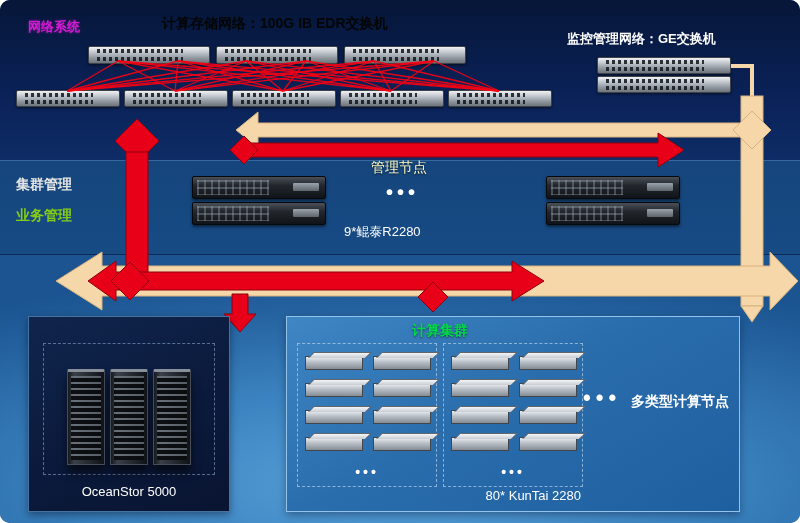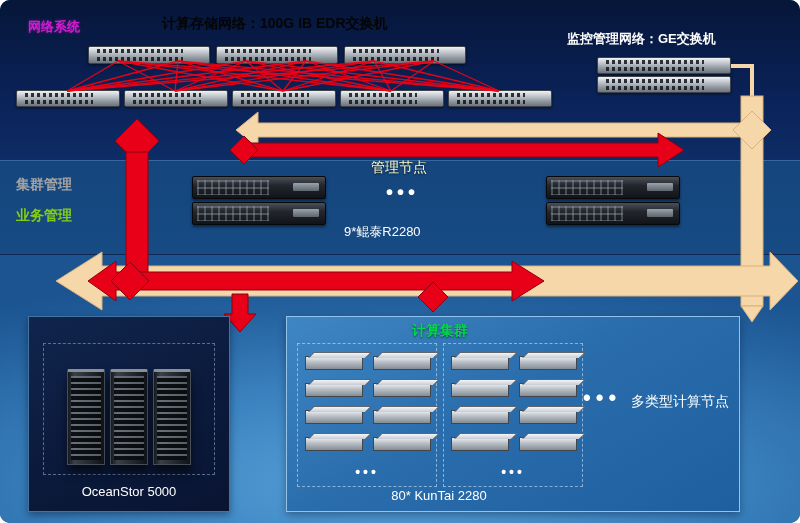--- a/index.html
+++ b/index.html
@@ -13,21 +13,21 @@
              background:linear-gradient(180deg,#15457c 0%, #174b84 100%);
              box-shadow: inset 0 1px 0 rgba(120,170,220,.35), inset 0 -1px 0 rgba(0,0,30,.45); }
   .sec-bottom { position:absolute; left:0; top:255px; width:100%; height:268px;
              background:radial-gradient(ellipse 90% 80% at 50% 85%, #56a0d8 0%, #3a82bf 45%, #225f9c 85%, #1b5490 100%); }
 
   
   .t { position:absolute; white-space:nowrap; }
   .lbl-system { left:28px; top:18px; font-size:13px; font-weight:bold; color:#d21bd2; text-shadow:0 0 3px rgba(210,27,210,.55); }
   .lbl-storage-net { left:162px; top:15px; font-size:14px; font-weight:bold; color:#050505; }
   .lbl-mgmt-net { left:567px; top:30px; font-size:13px; font-weight:bold; color:#ffffff; }
-  .lbl-cluster { left:16px; top:176px; color:#a3a3a3; font-size:14px; font-weight:bold; }
+  .lbl-cluster { left:16px; top:176px; color:#e5e5e5; font-size:14px; font-weight:bold; }
   .lbl-biz { left:16px; top:207px; color:#84cc16; font-size:14px; font-weight:bold; }
   .lbl-mgmt-title { left:371px; top:159px; color:#fef9c3; font-size:14px; font-weight:normal; text-shadow:0 1px 2px rgba(0,0,0,.6); }
   .mid-ellipsis { left:386px; top:181px; color:#ffffff; font-size:20px; font-weight:bold; letter-spacing:4px; }
   .lbl-mgmt-model { left:344px; top:223px; color:#ffffff; font-size:13px; }
 
   
   .switch { position:absolute; background:linear-gradient(180deg,#f0f2f4 0%,#c7ccd2 30%,#8f969e 70%,#6d747c 100%);
             border:1px solid #3c4248; border-radius:2px; box-shadow:0 1px 3px rgba(0,0,0,.55); }
   .switch::before, .switch::after { content:''; position:absolute; left:8px; right:26px; height:4px;
             background:repeating-linear-gradient(90deg, rgba(15,20,26,.85) 0 3px, rgba(15,20,26,0) 3px 6px); }
@@ -79,22 +79,22 @@
             justify-content:center; padding-top:12px; }
   .c-server { position:relative; width:56px; height:12px;
             background:linear-gradient(180deg,#eceff2 0%, #bcc2c9 40%, #858c94 100%);
             border:1px solid #41464c; }
   .c-server::before { content:''; position:absolute; left:2px; right:-4px; top:-5px; height:5px;
             background:linear-gradient(180deg,#f4f6f8,#c6ccd2); border:1px solid #60666d; border-bottom:none;
             transform:skewX(-45deg); transform-origin:bottom left; }
   .grp-ellipsis { margin-top:auto; padding-bottom:6px; text-align:center;
             color:#ffffff; font-weight:bold; font-size:14px; letter-spacing:3px; }
   .side-ellipsis { position:absolute; left:296px; top:68px; color:#ffffff; font-weight:bold; font-size:22px; letter-spacing:5px; }
-  .side-label { position:absolute; left:344px; top:76px; color:#ffffff; font-size:14px; }
-  .compute-model { position:absolute; left:10px; bottom:8px; width:284px; text-align:center; color:#ffffff; font-size:13px; }
+  .side-label { position:absolute; left:344px; top:76px; color:#ffffff; font-size:14px;font-weight:bold; }
+  .compute-model { position:absolute; left:10px; bottom:8px; width:284px; text-align:right; color:#ffffff; font-size:13px; }
 </style>
 </head>
 <body>
 
 <div class="canvas">
 
   <div class="sec-top"></div>
   <div class="sec-mid"></div>
   <div class="sec-bottom"></div>
 

